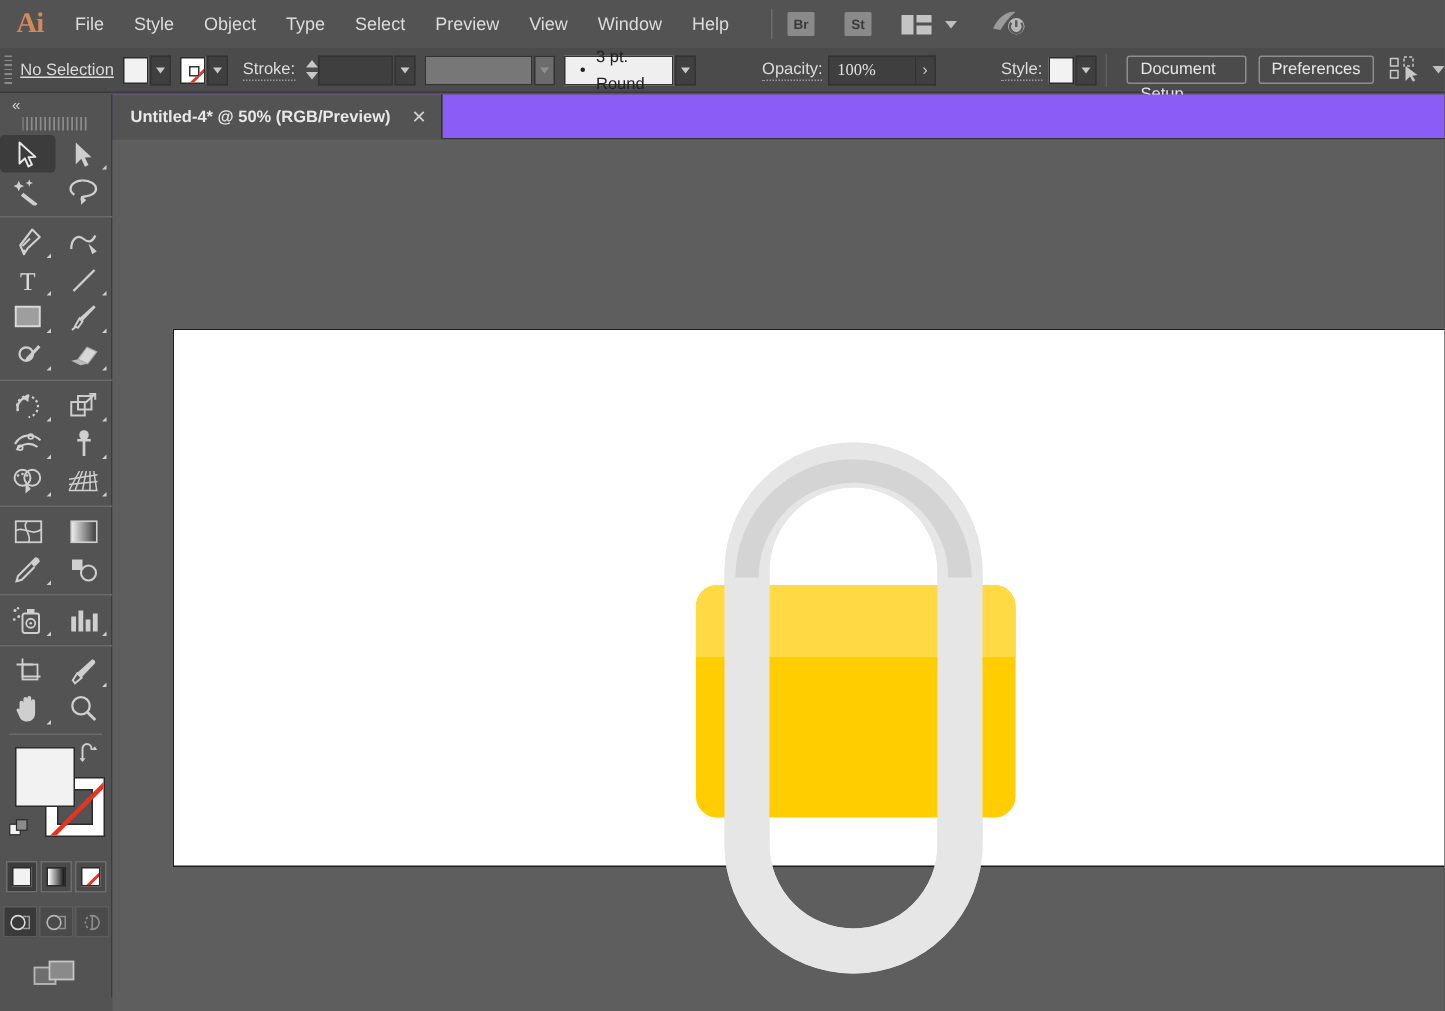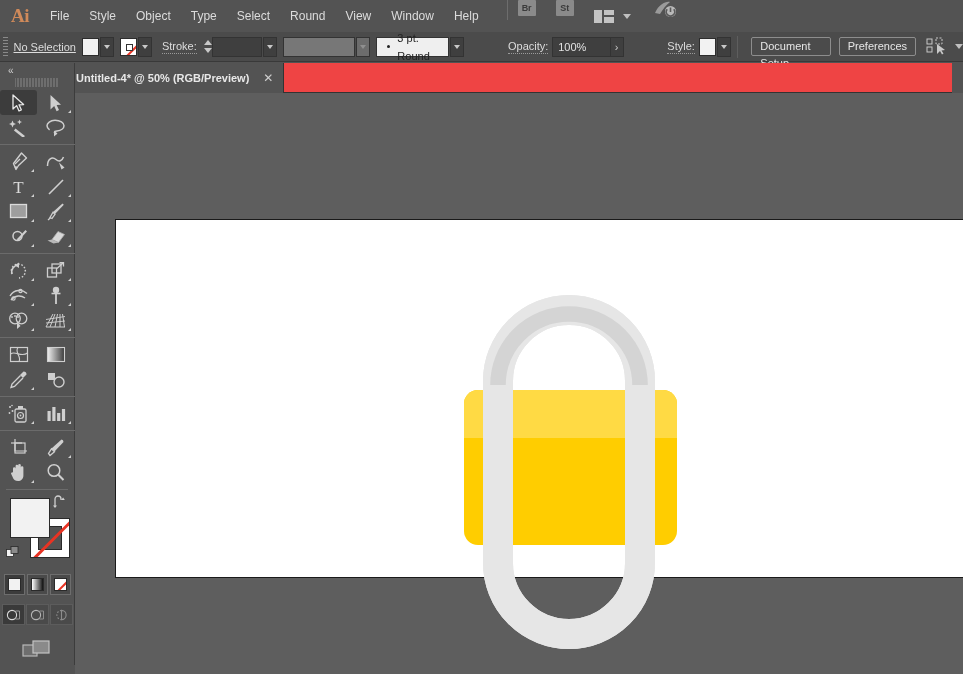--- a/index.html
+++ b/index.html
@@ -11,21 +11,21 @@
     font-size: 11px;
     color: #d6d6d6;
     -webkit-font-smoothing: antialiased;
   }
   #app { position: relative; width: 963px; height: 674px; }
 
   
   #menubar {
     position: absolute; left: 0; top: 0; width: 963px; height: 32px;
     background: #535353;
-    display: flex; 
+    display: flex; align-items: center;
   }
   #ai-logo {
     width: 40px; height: 32px;
     display: flex; align-items: center; justify-content: center;
     font-family: "Liberation Serif", serif;
     font-size: 19px; font-weight: bold; color: #d08a5a;
     letter-spacing: -0.5px;
   }
   .menu-item {
     padding: 0 10px; height: 32px; line-height: 32px;
@@ -99,35 +99,35 @@
     width: 96px; height: 20px; background: #777; border:1px solid #333;
   }
   #profile-dd { background:#6c6c6c; border-color:#333; }
   #profile-dd .chev { border-top-color:#8f8f8f; }
   #brush {
     width: 90px; height: 20px; background:#efefef; color:#222; border:1px solid #333;
     font-size:11px; line-height:18px; display:flex; align-items:center; gap:7px; padding:0 10px;
   }
   #brush .dot { width:3px;height:3px;border-radius:50%;background:#222;flex:0 0 auto; }
   .lbl-dot { font-size:11px; color:#dcdcdc; border-bottom:1px dotted #9a9a9a; padding-bottom:1px;margin-left:37px; }
-  #opacity-f { width: 74px; }
+  #opacity-f { width: 74px; font-family: Liberation Serif, serif; }
   #opacity-arrow {
     width:17px;height:20px;background:#3f3f3f;border:1px solid #333;border-left:none;
     color:#c9c9c9;font-size:11px;line-height:18px;text-align:center;
   }
   .btn {
     height: 19px; background: #4b4b4b; border:1px solid #8d8d8d; border-radius:2px;
     color:#e6e6e6; font-size:11px; line-height:17px; padding:0 8px; margin-left:8px;
   }
   #selsim { width:22px;height:20px;position:relative;margin-left:10px; }
 
   
   #tabbar {
-    position:absolute; left:64px; top:63px; width:888px; height:30px;
-    background:#ef4444; border-bottom:1px solid #333;text-align:center;
+    position:absolute; left:75px; top:63px; width:888px; height:30px;
+    background:#8b5cf6; border-bottom:1px solid #333;text-align:center;
   }
   #doctab {
     position:absolute; left:0; top:0; height:30px; background:#535353;
     display:flex; align-items:center; padding:0 10px 0 12px; gap:14px;
     border-right:1px solid #333;
   }
   #doctab .tl { font-size:11px; color:#e8e8e8; font-weight:bold; white-space:nowrap; }
   #doctab .cx { font-size:12px; color:#cfcfcf; line-height:1; }
 
   
@@ -203,21 +203,21 @@
 
 <div id="app">
 
   <div id="menubar">
     <div id="ai-logo">Ai</div>
     <div class="menu-item">File</div>
     <div class="menu-item">Style</div>
     <div class="menu-item">Object</div>
     <div class="menu-item">Type</div>
     <div class="menu-item">Select</div>
-    <div class="menu-item">Round</div>
+    <div class="menu-item">Preview</div>
     <div class="menu-item">View</div>
     <div class="menu-item">Window</div>
     <div class="menu-item">Help</div>
     <div id="menu-sep"></div>
     <div class="appbtn">Br</div>
     <div class="appbtn">St</div>
     <div id="wsw">
       <div id="wsw-grid">
           <i class="a"></i>
           <i class="b"></i>

